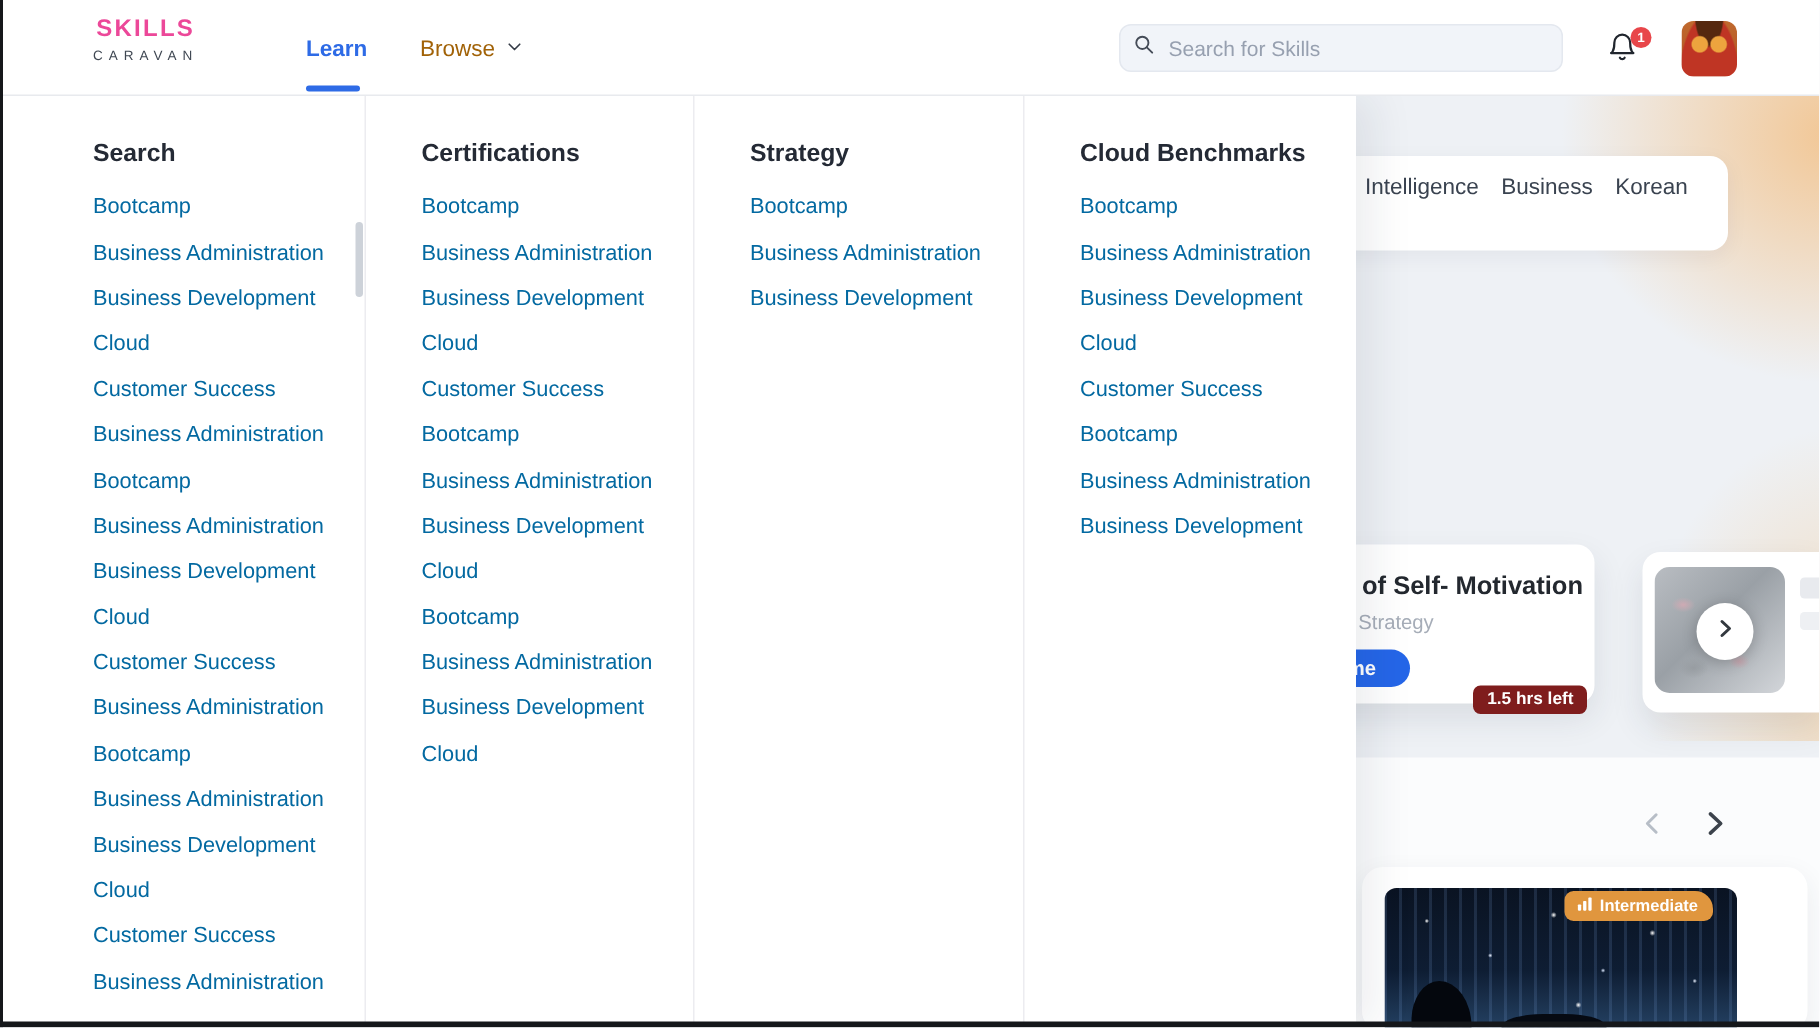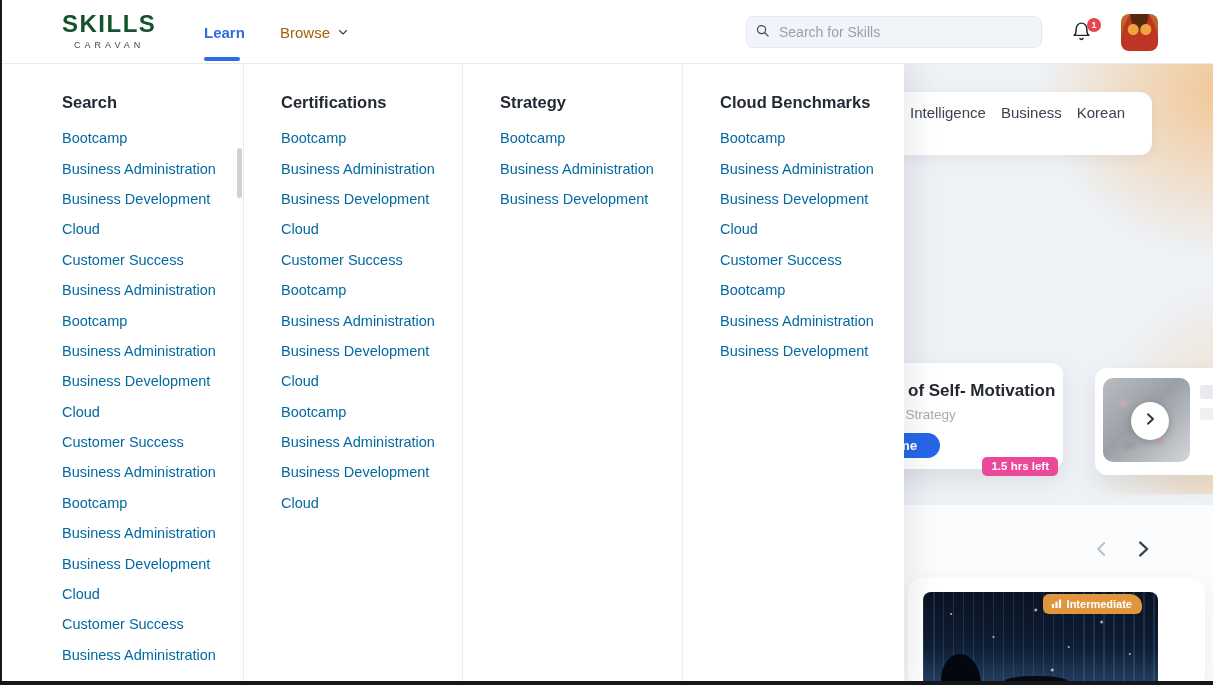--- a/index.html
+++ b/index.html
@@ -4,21 +4,21 @@
 <style>
   * { box-sizing: border-box; margin: 0; padding: 0; }
   html,body { width:1213px; height:685px; }
   body { font-family: "Liberation Sans", sans-serif; }
   .page { position:relative; width:1213px; height:685px; background:#eef1f5; overflow:hidden; }
 
   
   .topbar { position:absolute; top:0; left:0; right:0; height:64px; background:#fff;
             border-bottom:1px solid #e8eaee; z-index:30; }
   .logo { position:absolute; left:62px; top:12px; text-align:center; cursor:pointer; }
-  .logo-main { font-size:24px; font-weight:700; color:#14532d; letter-spacing:1.5px; line-height:1; }
+  .logo-main { font-size:16px; font-weight:700; color:#ec4899; letter-spacing:1.5px; line-height:1; }
   .logo-sub  { font-size:9px; font-weight:400; letter-spacing:4px; color:#3f4752; margin-top:4px; }
   .nav-learn { position:absolute; left:204px; top:24px; color:#2e6be6; font-weight:700; font-size:15px; cursor:pointer; }
   .learn-underline { position:absolute; left:204px; top:57px; width:36px; height:4px;
                      background:#2e6be6; border-radius:3px; }
   .nav-browse { position:absolute; left:280px; top:24px; color:#a16207; font-weight:500; font-size:15px;
                 display:flex; align-items:center; gap:7px; cursor:pointer; }
   .search { position:absolute; left:746px; top:16px; width:296px; height:32px; background:#f1f4f9;
             border:1px solid #e4e8ef; border-radius:8px; display:flex; align-items:center;
             padding:0 8px; gap:9px; }
   .search input { border:none; outline:none; background:transparent; font-size:14px; color:#3a4250;
@@ -50,34 +50,34 @@
   .scroll-thumb { position:absolute; left:237px; top:84px; width:5px; height:50px;
                   background:#cdd2d9; border-radius:3px; }
 
   
   .peach { position:absolute; left:1010px; top:64px; width:203px; height:430px; z-index:1;
            background:
              radial-gradient(250px 230px at 104% 6%, rgba(243,185,118,.75), rgba(243,185,118,0) 72%),
              radial-gradient(190px 250px at 108% 92%, rgba(243,199,143,.55), rgba(243,199,143,0) 70%); }
   .lower-band { position:absolute; left:900px; right:0; top:505px; bottom:0; background:#fbfcfd; z-index:1; }
 
-  .tag-card { position:absolute; left:870px; top:92px; width:282px; height:63px; background:#fff;
+  .tag-card { position:absolute; left:870px; top:104px; width:282px; height:63px; background:#fff;
               border-radius:12px; box-shadow:0 4px 14px rgba(30,40,60,.06); z-index:2; }
   .tag-row { position:absolute; left:40px; top:12px; display:flex; gap:15px; font-size:15px; color:#3a4350; }
   .tag-row span { cursor:pointer; }
 
   .course-card { position:absolute; left:862px; top:363px; width:201px; height:106px; background:#fff;
                  border-radius:12px; box-shadow:0 10px 22px rgba(40,50,70,.10); z-index:2; }
   .course-title { position:absolute; left:46px; top:18px; font-size:17px; font-weight:700; color:#23282f; white-space:nowrap; }
   .course-sub { position:absolute; left:33px; top:44px; font-size:13.5px; color:#a6adb8; white-space:nowrap; }
   .resume-btn { position:absolute; left:16px; top:70px; width:62px; height:25px; background:#2566e8;
                 border:none; border-radius:13px; color:#fff; font-size:13.5px; font-weight:700;
                 text-align:center; padding-right:11px; cursor:pointer; font-family:"Liberation Sans",sans-serif; }
   .time-badge { position:absolute; right:5px; top:94px; height:19px; line-height:19px; padding:0 9px;
-                background:#ec4899; border-radius:5px; color:#fff; font-size:11.5px; font-weight:700; }
+                background:#7f1d1d; border-radius:5px; color:#fff; font-size:11.5px; font-weight:700; }
 
   .thumb-card { position:absolute; left:1095px; top:368px; width:118px; height:107px; background:#fff;
                 border-radius:12px 0 0 12px; box-shadow:0 10px 22px rgba(40,50,70,.10); z-index:2; overflow:hidden; }
   .thumb-img { position:absolute; left:8px; top:10px; width:87px; height:84px; border-radius:10px;
                background:
                  radial-gradient(8px 5px at 22% 30%, rgba(216,170,180,.8), rgba(216,170,180,0)),
                  radial-gradient(7px 5px at 65% 75%, rgba(205,160,170,.7), rgba(205,160,170,0)),
                  radial-gradient(10px 7px at 30% 80%, rgba(150,155,160,.9), rgba(150,155,160,0)),
                  linear-gradient(135deg,#b9bdc2 0%,#9aa0a6 45%,#d3d6da 100%); }
   .thumb-frag-1 { position:absolute; left:105px; top:17px; width:18px; height:14px; background:#e8eaee; border-radius:3px; }

